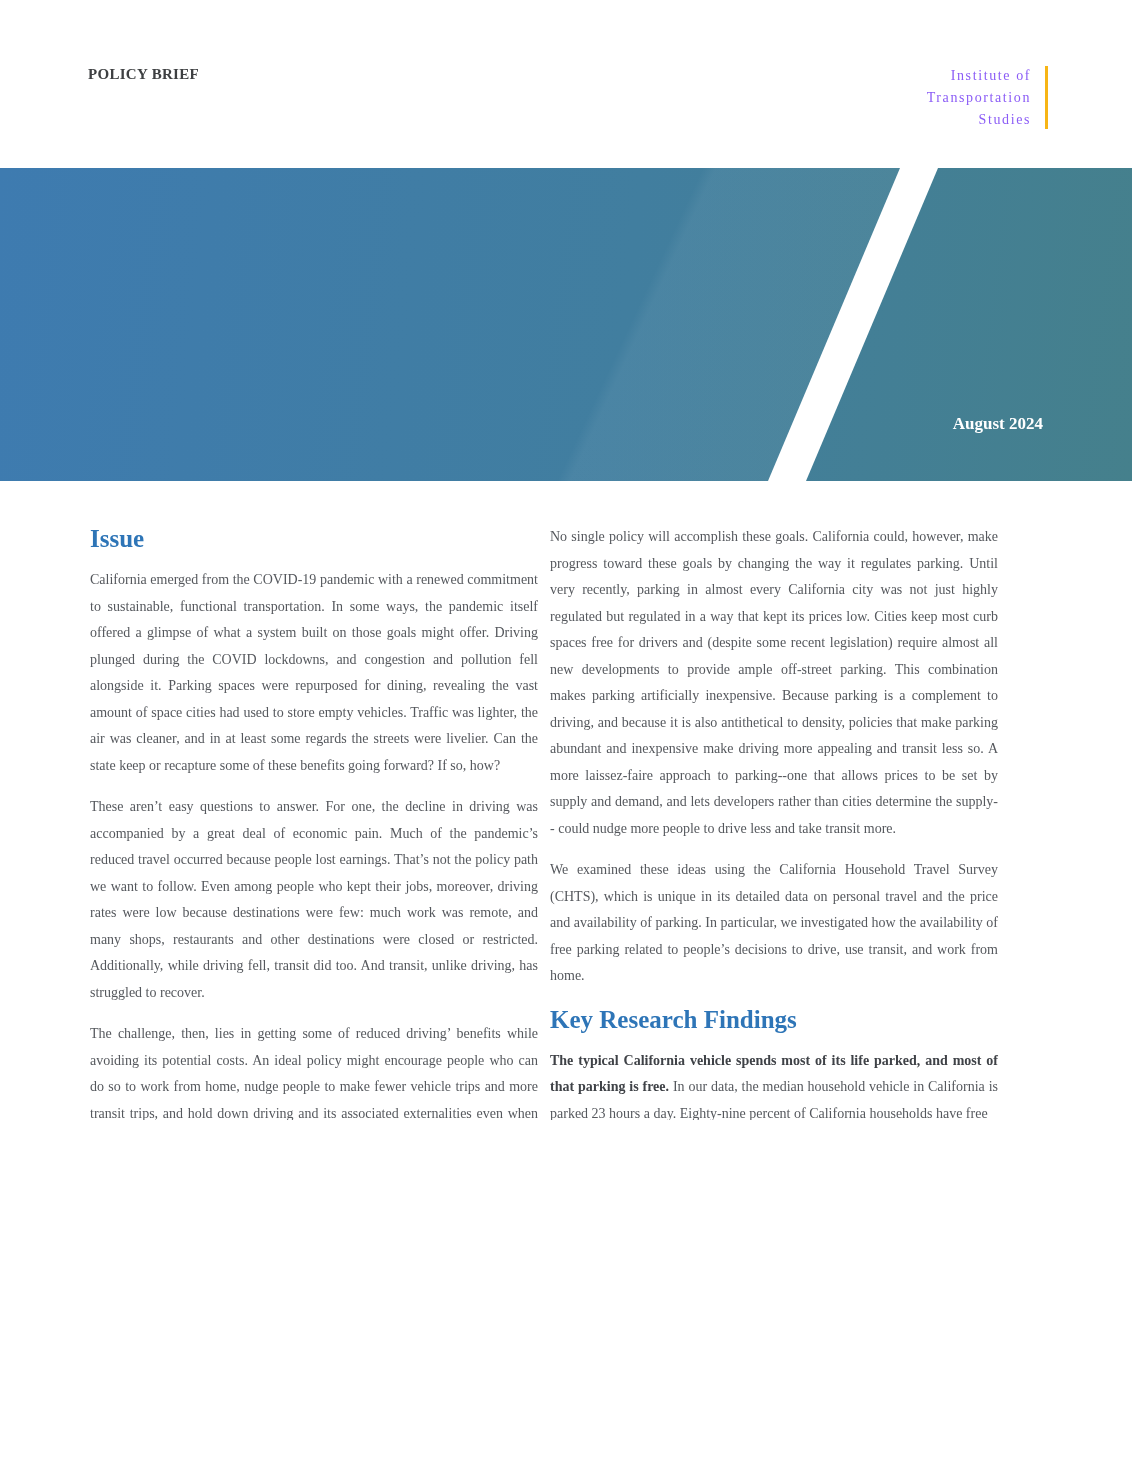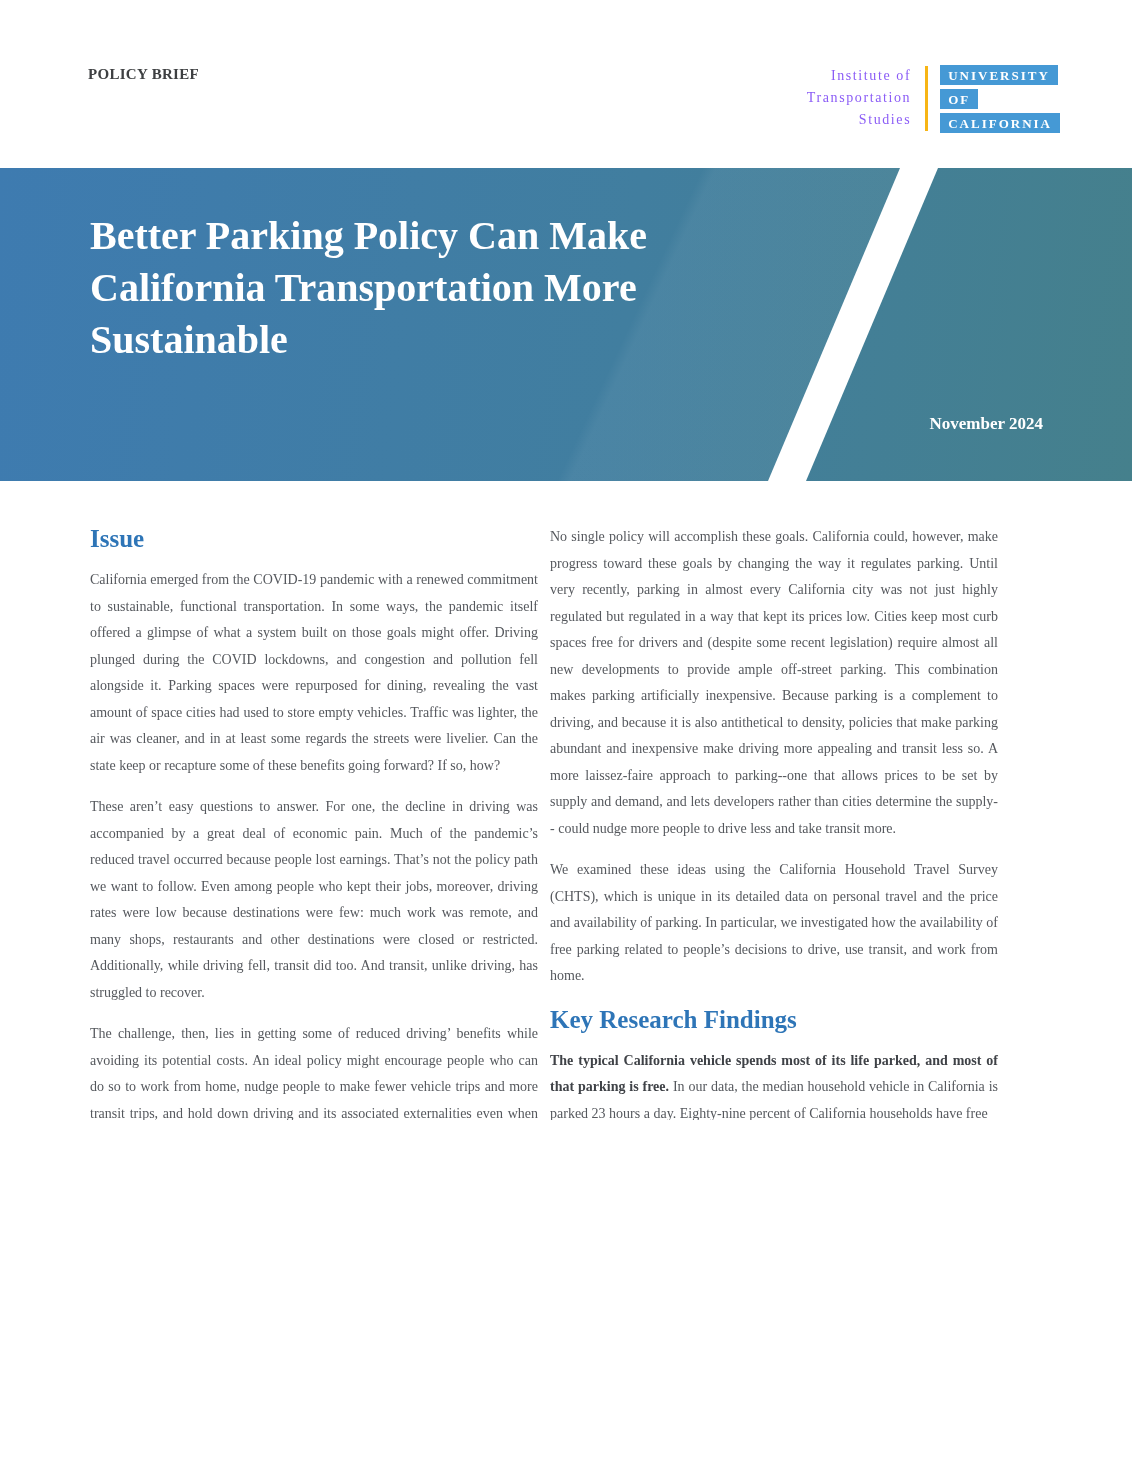--- a/index.html
+++ b/index.html
@@ -53,38 +53,28 @@
 
   <div class="policy-brief">POLICY BRIEF</div>
 
   <div class="masthead">
     <div class="its-text">
       <div>Institute of</div>
       <div>Transportation</div>
       <div>Studies</div>
     </div>
     <div class="its-divider"></div>
-    <div class="uc-boxes">
-      <div class="uc-box">UNIVERSITY</div>
-      <div class="uc-box">OF</div>
-      <div class="uc-box">CALIFORNIA</div>
-    </div>
   </div>
 
   <div class="banner">
     <div class="banner-streaks"></div>
     <svg class="banner-slash" viewBox="0 0 1132 313" preserveAspectRatio="none">
       <polygon points="900,0 938,0 806,313 768,313" fill="#ffffff"></polygon>
     </svg>
-    <div class="banner-title">
-      <div>Better Parking Policy Can Make</div>
-      <div>California Transportation More</div>
-      <div>Sustainable</div>
-    </div>
-    <div class="banner-date">November 2024</div>
+    <div class="banner-date">August 2024</div>
   </div>
 
   <div class="columns">
     <div class="col">
       <h2>Issue</h2>
       <p>California emerged from the COVID-19 pandemic with a renewed commitment to sustainable, functional transportation. In some ways, the pandemic itself offered a glimpse of what a system built on those goals might offer. Driving plunged during the COVID lockdowns, and congestion and pollution fell alongside it. Parking spaces were repurposed for dining, revealing the vast amount of space cities had used to store empty vehicles. Traffic was lighter, the air was cleaner, and in at least some regards the streets were livelier. Can the state keep or recapture some of these benefits going forward? If so, how?</p>
       <p>These aren’t easy questions to answer. For one, the decline in driving was accompanied by a great deal of economic pain. Much of the pandemic’s reduced travel occurred because people lost earnings. That’s not the policy path we want to follow. Even among people who kept their jobs, moreover, driving rates were low because destinations were few: much work was remote, and many shops, restaurants and other destinations were closed or restricted. Additionally, while driving fell, transit did too. And transit, unlike driving, has struggled to recover.</p>
       <p>The challenge, then, lies in getting some of reduced driving’ benefits while avoiding its potential costs. An ideal policy might encourage people who can do so to work from home, nudge people to make fewer vehicle trips and more transit trips, and hold down driving and its associated externalities even when the economy has roared back to life.</p>
     </div>
     <div class="col">

